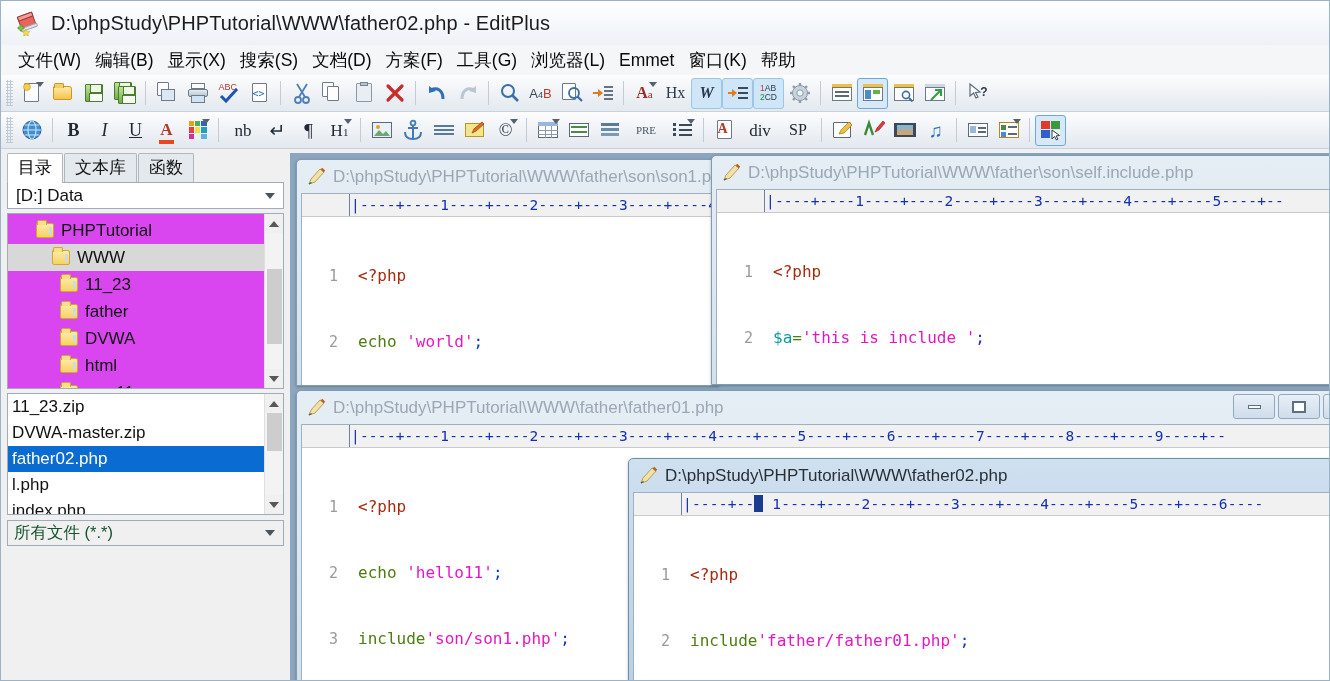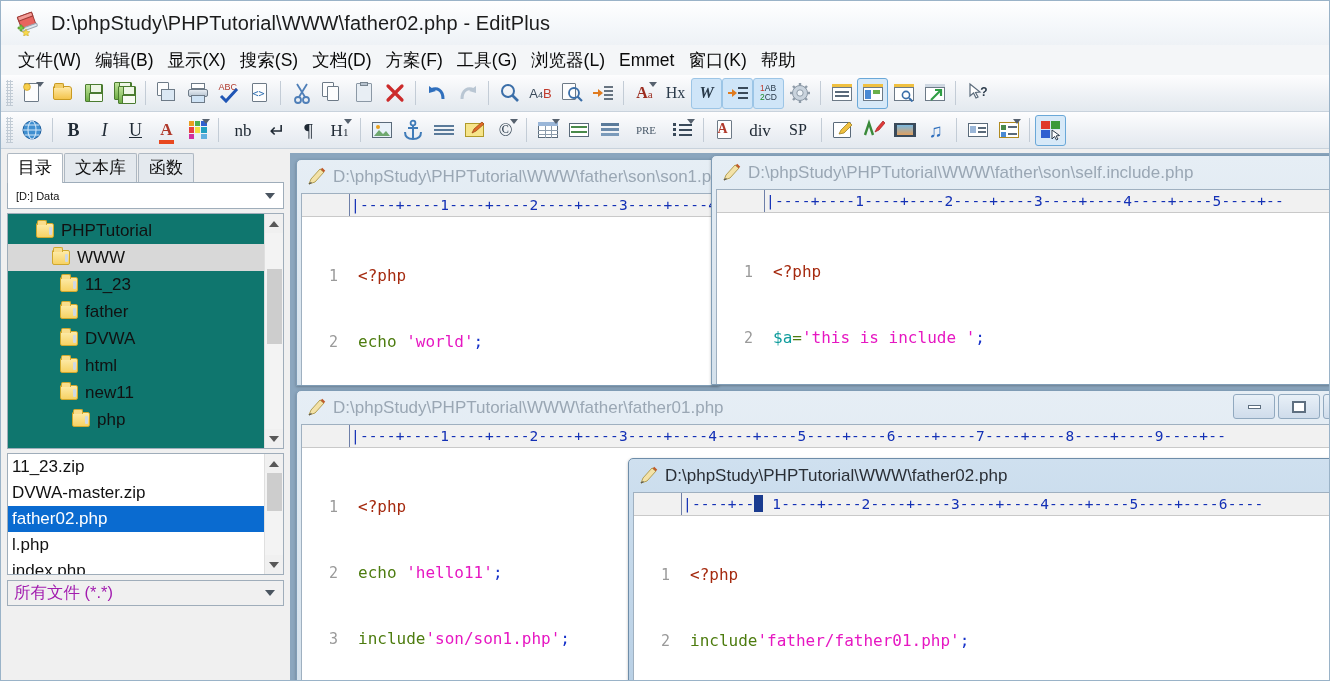--- a/index.html
+++ b/index.html
@@ -137,32 +137,32 @@
   .side-tab.selected {
     background: #ffffff; color: #000;
     position: relative; top: 1px; padding-bottom: 4px;
   }
   #drive-select {
     margin: 0 6px 0 6px;
     height: 27px;
     background: #fff; border: 1px solid #9fadba;
     display: flex; align-items: center; justify-content: space-between;
     padding: 0 6px 0 8px;
-    font-size: 11px; color: #111;
+    font-size: 17px; color: #111;
     cursor: default;
   }
   .chev-dn {
     width: 0; height: 0; margin-right: 2px;
     border-left: 5px solid transparent; border-right: 5px solid transparent;
     border-top: 6px solid #4a5560;
   }
   #tree-wrap {
     margin: 4px 6px 0 6px;
-    flex: none; height: 236px;
-    background: #0f766e; border: 1px solid #9fadba;
+    flex: none; height: 176px;
+    background: #d946ef; border: 1px solid #9fadba;
     display: flex; position: relative; overflow: hidden;
   }
   #tree {
     flex: 1; overflow: hidden; padding-top: 3px;
   }
   .tree-row {
     height: 27px; display: flex; align-items: center;
     font-size: 17px; color: #111; white-space: nowrap;
     cursor: default; padding-right: 4px;
   }
@@ -216,21 +216,21 @@
     padding-left: 4px;
     font-size: 17px; color: #111; white-space: nowrap; cursor: default;
   }
   .file-row.sel { background: #0a6bd0; color: #fff; }
 
   #filter-select {
     margin: 5px 6px 0 6px; height: 26px;
     background: #f0f0f0; border: 1px solid #9fadba;
     display: flex; align-items: center; justify-content: space-between;
     padding: 0 6px 0 6px;
-    font-size: 16.5px; color: #a21caf; cursor: default;
+    font-size: 16.5px; color: #14532d; cursor: default;
   }
 
   
   #mdi {
     position: absolute; left: 289px; top: 0;
     width: 1041px; height: 529px;
     background: #8ba6be;
     overflow: hidden;
   }
 

